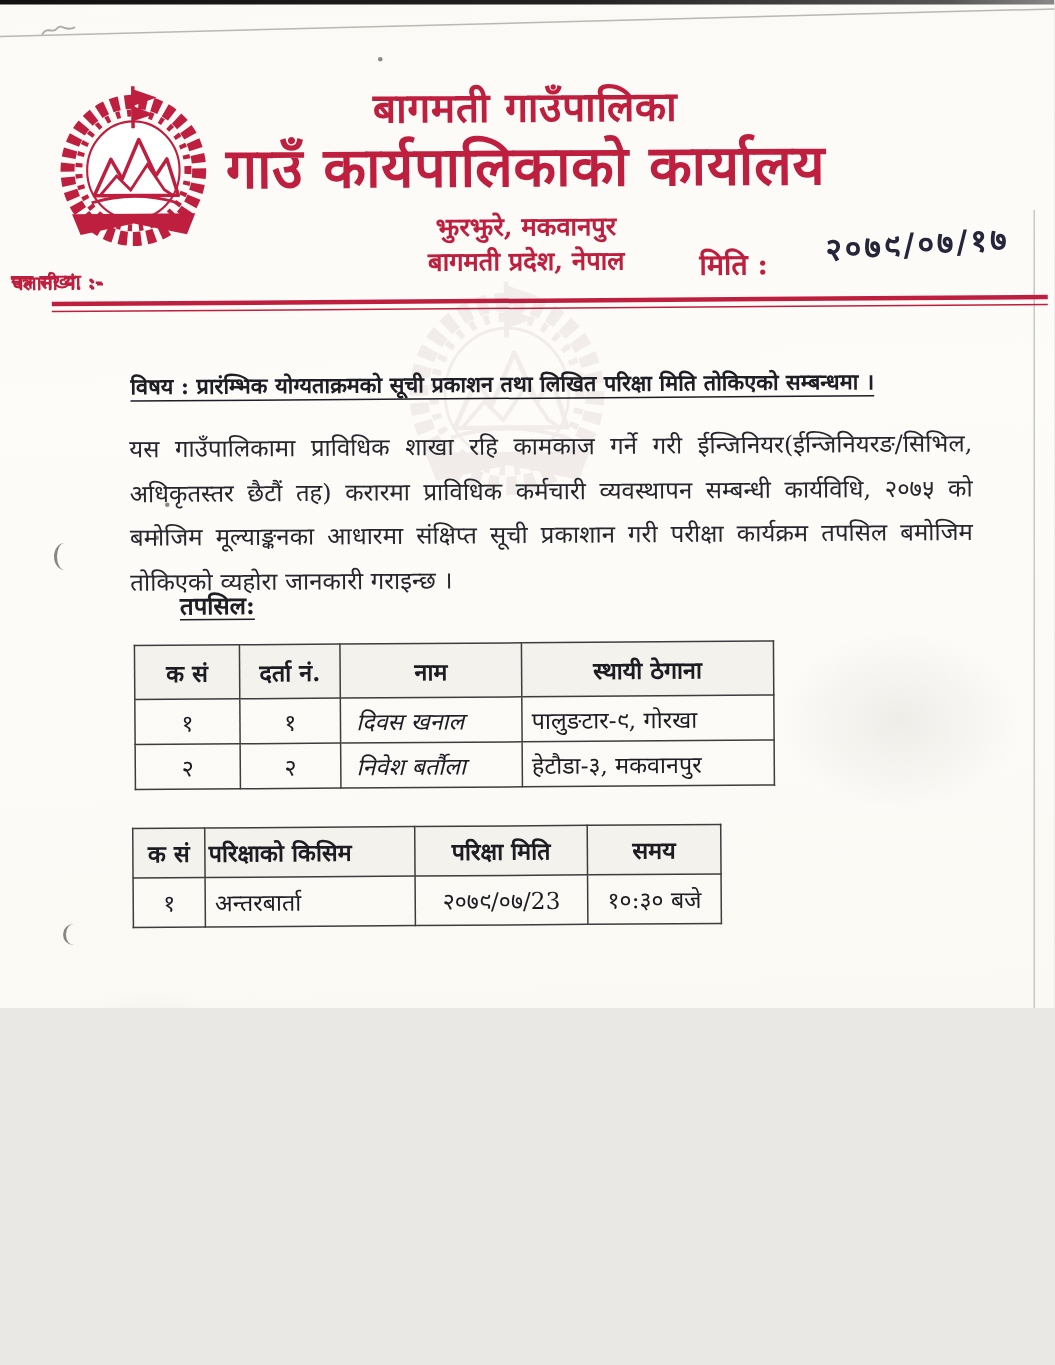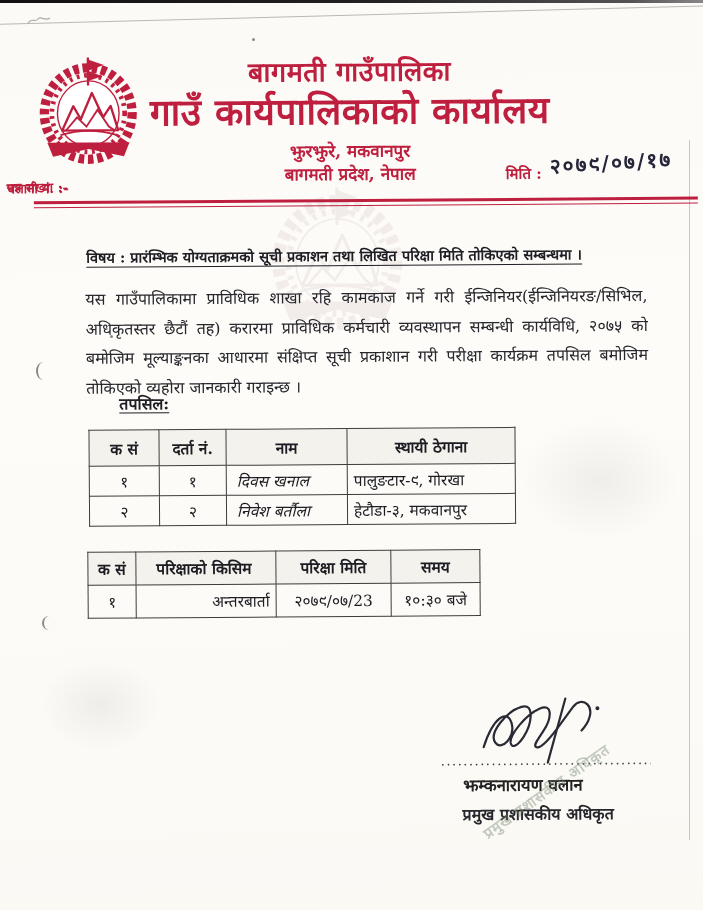--- a/index.html
+++ b/index.html
@@ -7,21 +7,21 @@
     --ink:#2a2a33;
     --pen:#26263a;
   }
   html,body{margin:0;padding:0;}
   body{
     width:703px;height:910px;overflow:hidden;
     font-family:"DejaVu Serif", serif;
     background:#e9e8e4;
   }
   .page{
-    position:relative;width:703px;height:910px;overflow:hidden;
+    position:relative;width:703px;height:672px;overflow:hidden;
     background:linear-gradient(178deg,#fbfaf6 0%,#fdfcf9 40%,#faf9f4 100%);
   }
   
   .scan-topbar{position:absolute;left:0;top:0;width:703px;height:3px;background:linear-gradient(90deg,#111 0%,#222 55%,#555 90%,#888 100%);}
   .scan-edge-diag{position:absolute;left:-6px;top:24px;width:720px;border-top:1px solid #b9b8b2;transform:rotate(-1.5deg);transform-origin:left center;}
   .scan-edge-right{position:absolute;left:689px;top:140px;height:700px;border-left:1px solid #c8c7c1;}
   .blotch{position:absolute;border-radius:50%;background:radial-gradient(closest-side,rgba(120,120,110,.10),rgba(120,120,110,0));}
   .pen-mark{position:absolute;width:12px;height:18px;border-left:2px solid #4a4a48;border-radius:50% 0 0 50%;opacity:.65;}
   .pen-dot{position:absolute;width:3px;height:3px;border-radius:50%;background:#5a5a56;opacity:.7;}
   .pen-squiggle{position:absolute;left:26px;top:14px;opacity:.6;}
@@ -31,21 +31,21 @@
   
   .emblem{position:absolute;left:34px;top:50px;}
   .hdr{position:absolute;left:0;right:0;text-align:center;color:var(--red);font-weight:bold;white-space:nowrap;}
   .title1{top:52px;font-size:27px;letter-spacing:.5px;}
   .title2{top:84px;font-size:37px;letter-spacing:.5px;}
   .addr1{top:139px;font-size:17px;}
   .addr2{top:162px;font-size:17px;}
   .meta{position:absolute;left:8px;color:var(--red);font-size:13px;font-weight:bold;white-space:nowrap;}
   .meta1{top:176px;}
   .meta2{top:177px;}
-  .date-label{position:absolute;left:507px;top:164px;color:var(--red);font-size:15px;font-weight:bold;}
+  .date-label{position:absolute;left:467px;top:164px;color:var(--red);font-size:19px;font-weight:bold;}
   .date-value{position:absolute;left:551px;top:150px;color:var(--pen);font-size:21px;letter-spacing:2px;transform:rotate(-3deg);font-weight:600;}
   .rule{position:absolute;left:35px;right:4px;top:199px;height:3px;border-top:3.5px solid var(--red);border-bottom:1.5px solid var(--red);}
 
   .watermark{position:absolute;left:263px;top:180px;opacity:.07;filter:grayscale(60%);}
 
   
   .subject{position:absolute;left:87px;top:245px;font-size:14.5px;font-weight:600;color:#1e1e24;
     text-decoration:underline;text-underline-offset:4px;white-space:nowrap;}
   .letter-body{position:absolute;left:86px;top:283px;width:562px;font-size:16px;line-height:29.5px;
     color:#26262c;text-align:justify;}
@@ -56,22 +56,22 @@
   table{border-collapse:collapse;color:#1c1c22;}
   td,th{border:1.5px solid #3d3d3d;font-size:15.5px;font-weight:normal;padding:2px 6px;}
   th{font-weight:600;background:#f4f2ed;}
   .tbl1{position:absolute;left:88px;top:428px;}
   .tbl1 th{height:31px;}
   .tbl1 td{height:25px;}
   .tbl1 td:nth-child(1),.tbl1 td:nth-child(2){text-align:center;}
   .tbl1 td:nth-child(3){padding-left:10px;font-style:italic;}
   .tbl2{position:absolute;left:86px;top:550px;}
   .tbl2 th{height:28px;}
-  .tbl2 td{height:28px;text-align:right;}
-  .tbl2 th:nth-child(2){text-align:center;padding-left:2px;}
+  .tbl2 td{height:28px;}
+  .tbl2 th:nth-child(2){text-align:left;padding-left:2px;}
   .tbl2 td:nth-child(1){text-align:center;}
   .tbl2 td:nth-child(3),.tbl2 td:nth-child(4){text-align:center;}
 
   
   .sign-block{position:absolute;left:420px;top:698px;width:245px;text-align:center;color:#222;}
   .sig-svg{position:absolute;left:55px;top:0px;}
   .dots{position:absolute;left:18px;top:56px;width:210px;font-size:13px;letter-spacing:1.5px;color:#3a3a3a;overflow:hidden;white-space:nowrap;}
   .sig-name{position:absolute;left:0;top:76px;width:200px;font-size:16.5px;font-weight:600;color:#222;}
   .sig-title{position:absolute;left:0;top:106px;width:230px;font-size:16px;font-weight:600;color:#26262c;}
   .stamp{position:absolute;left:18px;top:84px;width:210px;font-size:14.5px;font-weight:600;

